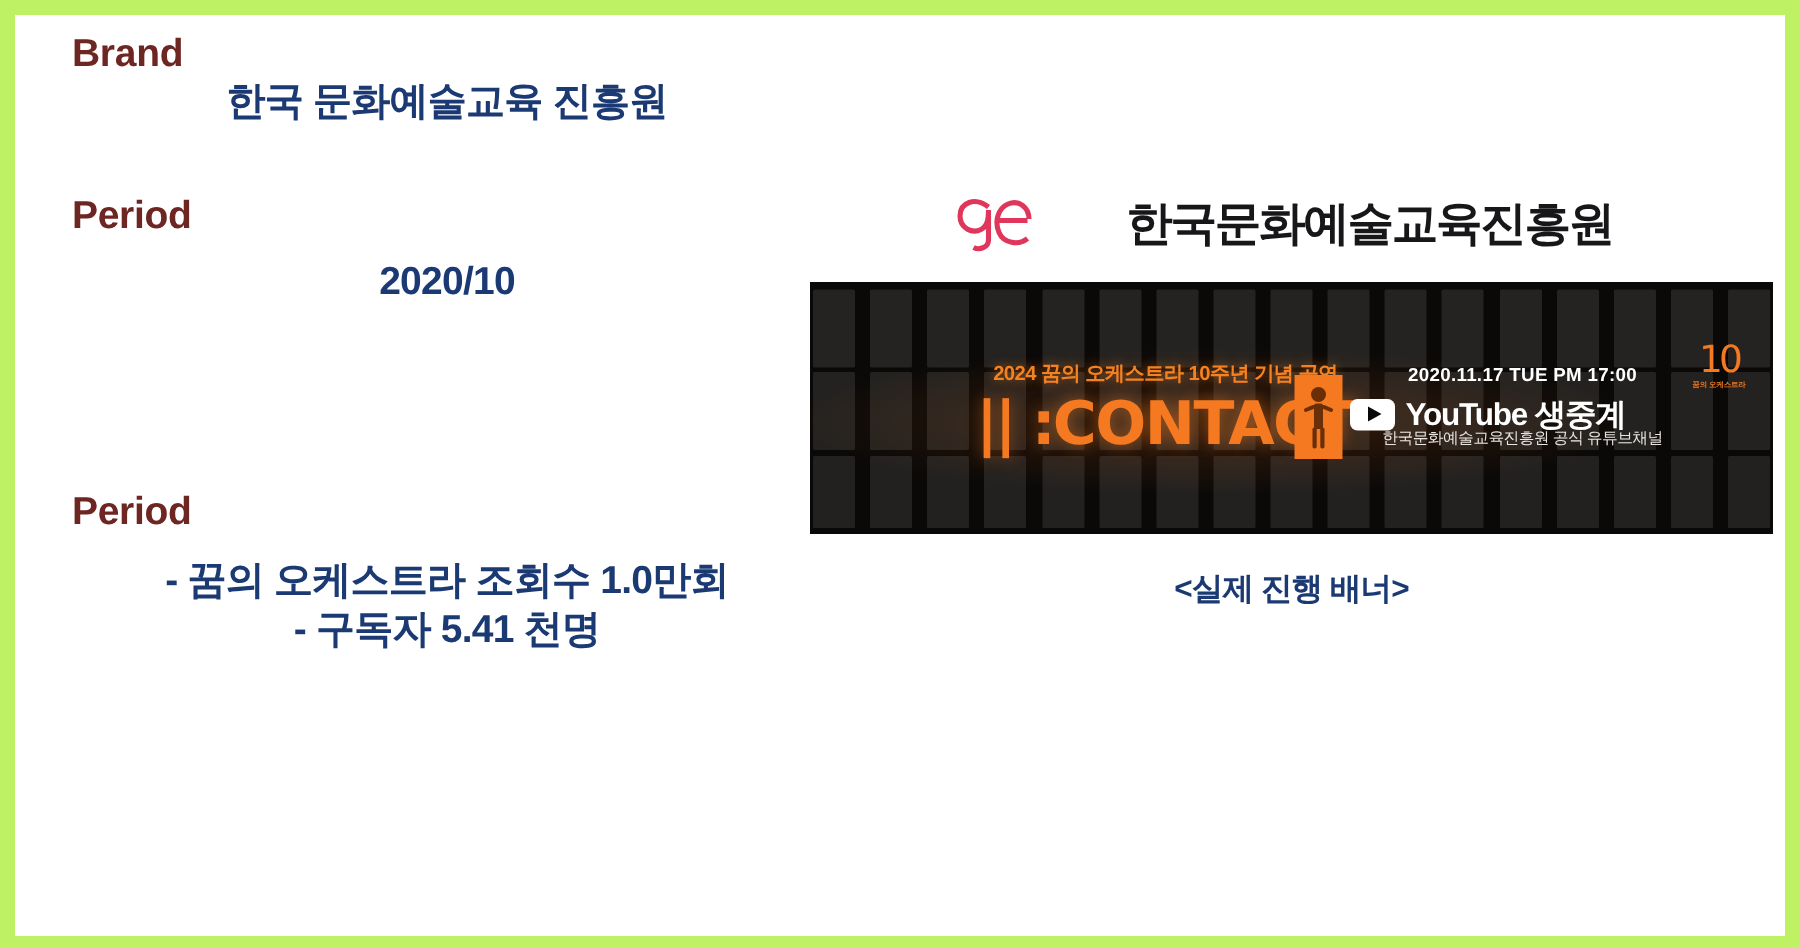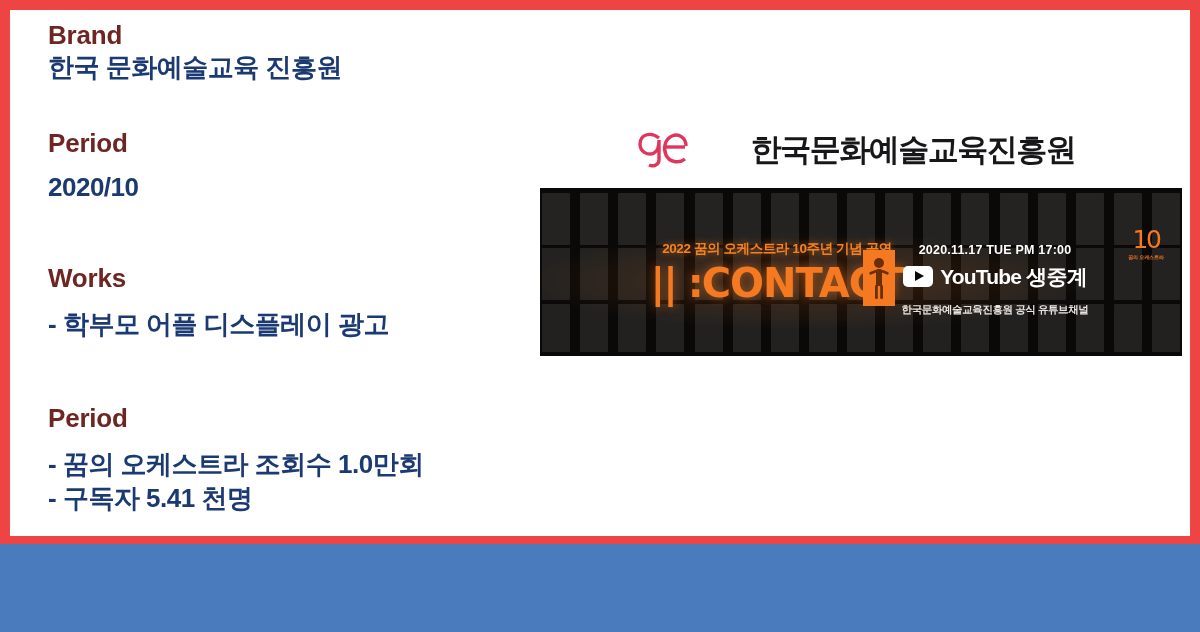--- a/index.html
+++ b/index.html
@@ -11,23 +11,23 @@
     width: 1200px;
     height: 632px;
     overflow: hidden;
     font-family: "Liberation Sans", "DejaVu Sans", sans-serif;
     background: #4a7cbd;
   }
 
   .slide-frame {
     position: relative;
     width: 1200px;
-    height: 544px;
+    height: 632px;
     box-sizing: border-box;
-    background: #ef4444;
+    background: #bef264;
     padding: 10px 10px 8px 10px;
   }
 
   .slide-canvas {
     position: relative;
     width: 100%;
     height: 100%;
     background: #ffffff;
     overflow: hidden;
   }
@@ -53,20 +53,21 @@
   }
 
   .sec-body {
     font-size: 26px;
     font-weight: bold;
     color: #1b3a73;
     letter-spacing: -0.5px;
     line-height: 1.3;
     margin: 0;
     white-space: nowrap;
+    text-align: center;
   }
   .sp-period { height: 44px; }
   .sp-works  { height: 58px; }
   .sp-results{ height: 62px; }
   .sp-inner  { height: 12px; }
   .sp-inner2 { height: 14px; }
 
   
   .right-col {
     position: absolute;
@@ -182,38 +183,38 @@
     left: 323px;
     top: 62px;
     width: 32px;
     height: 56px;
     background: #f47920;
   }
   .figure-card svg { display: block; }
 
   .banner-right {
     position: absolute;
-    left: 340px;
+    left: 360px;
     top: 56px;
     width: 230px;
     text-align: center;
   }
   .banner-date {
     font-size: 12.5px;
     font-weight: bold;
     color: #ffffff;
     letter-spacing: 0.2px;
     line-height: 1;
     white-space: nowrap;
   }
   .yt-line {
     margin-top: 9px;
     display: flex;
     align-items: center;
-    justify-content: center;
+    justify-content: flex-start;
     gap: 7px;
   }
   .yt-badge {
     width: 30px; height: 21px;
     background: #ffffff;
     border-radius: 5px;
     display: flex; align-items: center; justify-content: center;
   }
   .yt-play {
     width: 0; height: 0;
@@ -224,23 +225,23 @@
   }
   .yt-text {
     font-size: 21px;
     font-weight: bold;
     color: #ffffff;
     letter-spacing: -0.8px;
     line-height: 1;
     white-space: nowrap;
   }
   .banner-sub {
-    margin-top: 17px;
+    margin-top: 0;
     font-size: 10.5px;
-    font-weight: bold;
+    font-weight: normal;
     color: #e8e4e0;
     letter-spacing: -0.4px;
     line-height: 1;
     white-space: nowrap;
   }
 
   .anniv-logo {
     position: absolute;
     right: 16px;
     top: 12px;
@@ -293,25 +294,20 @@
       <div class="sp-period"></div>
 
       <div class="section">
         <div class="sec-heading">Period</div>
         <div class="sp-inner"></div>
         <div class="sec-body">2020/10</div>
       </div>
 
       <div class="sp-works"></div>
 
-      <div class="section">
-        <div class="sec-heading">Works</div>
-        <div class="sp-inner2"></div>
-        <div class="sec-body">- 학부모 어플 디스플레이 광고</div>
-      </div>
 
       <div class="sp-results"></div>
 
       <div class="section">
         <div class="sec-heading">Period</div>
         <div class="sp-inner2"></div>
         <div class="sec-body">- 꿈의 오케스트라 조회수 1.0만회</div>
         <div class="sec-body">- 구독자 5.41 천명</div>
       </div>
 
@@ -393,21 +389,21 @@
           <span class="film-cell"></span>
           <span class="film-cell"></span>
           <span class="film-cell"></span>
         </div>
 
         <div class="banner-glow"></div>
 
         <div class="banner-content">
 
           <div class="banner-left">
-            <div class="banner-kicker">2022 꿈의 오케스트라 10주년 기념 공연</div>
+            <div class="banner-kicker">2024 꿈의 오케스트라 10주년 기념 공연</div>
             <div class="banner-title">
               <span class="title-bars">|| :</span><span>CONTACT</span>
             </div>
           </div>
 
           <div class="figure-card">
             <svg viewBox="0 0 32 56" width="32" height="56" aria-hidden="true">
               <g fill="#6b2f08">
                 <circle cx="16" cy="13" r="5"></circle>
                 <rect x="13" y="19" width="6" height="17" rx="1.5"></rect>
@@ -431,17 +427,18 @@
           </div>
 
           <div class="anniv-logo">
             <div class="anniv-num">10</div>
             <div class="anniv-sub">꿈의 오케스트라</div>
           </div>
 
         </div>
       </div>
 
+      <div class="banner-caption">&lt;실제 진행 배너&gt;</div>
 
     </div>
 
   </div>
 </div>
 
 </body></html>

